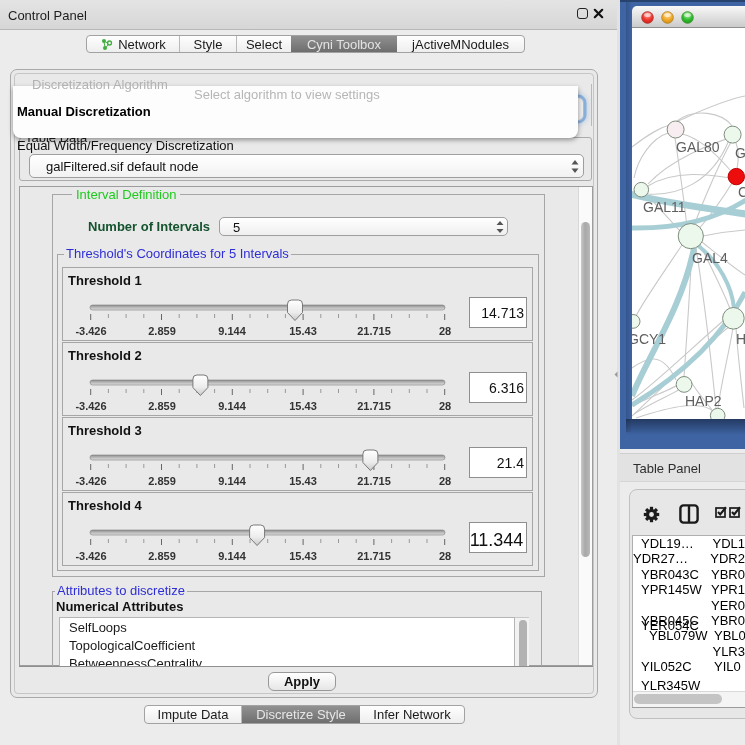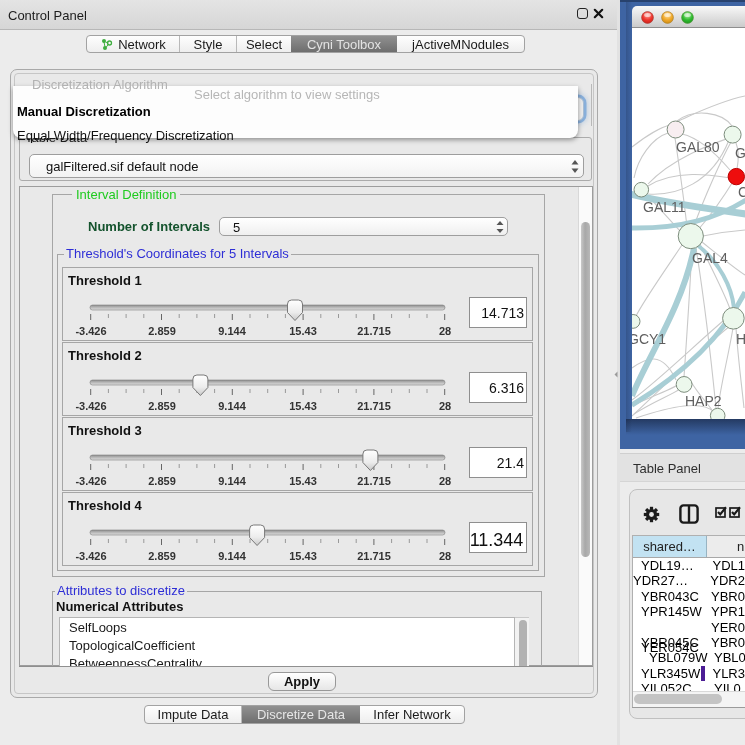--- a/index.html
+++ b/index.html
@@ -46,21 +46,21 @@
 <div class="abs" style="left:46px;top:159px;font-size:13px;color:#111;">galFiltered.sif default node</div>
 <svg class="abs" style="left:570px;top:159px;" width="10" height="15" viewBox="0 0 10 15">
     <path d="M5 1 L8.5 5.5 L1.5 5.5 Z" fill="#555"></path>
     <path d="M5 14 L8.5 9.5 L1.5 9.5 Z" fill="#555"></path>
   </svg>
 
 <div class="abs" style="left:13px;top:86px;width:565px;height:52px;background:#fdfdfd;border-radius:0 0 8px 8px;box-shadow:0 2px 5px rgba(0,0,0,0.38);z-index:20;"></div>
 <div class="abs" style="left:32px;top:77px;font-size:13px;color:#b2b2b2;z-index:21;">Discretization Algorithm</div>
 <div class="abs" style="left:194px;top:87px;font-size:13px;color:#b6b6b6;z-index:21;">Select algorithm to view settings</div>
 <div class="abs" style="left:17px;top:104px;font-size:13px;font-weight:bold;color:#000000;z-index:21;">Manual Discretization</div>
-<div class="abs" style="left:17px;top:128px;font-size:13px;color:#111;z-index:21;">Equal Width/Frequency Discretization</div>
+<div class="abs" style="left:17px;top:138px;font-size:13px;color:#111;z-index:21;">Equal Width/Frequency Discretization</div>
 
 <div class="abs" style="left:19px;top:186px;width:574px;height:480px;border:1px solid #9d9d9d;background:#e9e9e9;overflow:hidden;" id="scrollpane"></div>
 
 <div class="abs" style="left:578px;top:187px;width:14px;height:478px;background:#fafafa;border-left:1px solid #d8d8d8;"></div>
 <div class="abs" style="left:581px;top:222px;width:9px;height:335px;background:linear-gradient(90deg,#c9c9c9,#a8a8a8 45%,#b8b8b8);border-radius:5px;"></div>
 
 <div class="abs" style="left:52px;top:194px;width:493px;height:383px;border:1px solid #a6a6a6;"></div>
 <div class="abs" style="left:72px;top:187px;font-size:13px;color:#1ecb1e;background:#e9e9e9;padding:0 4px;">Interval Definition</div>
 <div class="abs" style="left:88px;top:219px;font-size:13px;font-weight:bold;color:#14532d;text-align:center;">Number of Intervals</div>
 <div class="abs" style="left:219px;top:217px;width:289px;height:19px;background:linear-gradient(#ffffff,#efefef);border:1px solid #9e9e9e;border-radius:5px;"></div>
@@ -268,21 +268,21 @@
   <div style="padding:1px 0 0 9px;line-height:18px;">SelfLoops<br>TopologicalCoefficient<br>BetweennessCentrality</div>
 </div>
 <div class="abs" style="left:515px;top:617px;width:14px;height:49px;background:#f2f2f2;border-top:1px solid #c9c9c9;"></div>
 <div class="abs" style="left:519px;top:620px;width:8px;height:46px;background:#b2b2b2;border-radius:4px 4px 0 0;"></div>
 <div class="abs" style="left:19px;top:666px;width:574px;height:1px;background:#8f8f8f;"></div>
 
 <div class="abs" style="left:268px;top:672px;width:68px;height:19px;background:linear-gradient(#ffffff,#e6e6e6);border:1px solid #989898;border-radius:6px;text-align:center;font-size:13px;font-weight:bold;color:#111;line-height:17px;">Apply</div>
 
 <div class="abs" style="left:144px;top:705px;height:19px;display:flex;border:1px solid #a2a2a2;border-radius:4px;overflow:hidden;background:linear-gradient(#fefefe,#eeeeee);font-size:13px;color:#1a1a1a;z-index:5;">
   <div style="width:97px;display:flex;align-items:center;justify-content:center;border-right:1px solid #b9b9b9;">Impute Data</div>
-  <div style="width:118px;display:flex;align-items:center;justify-content:center;background:linear-gradient(#919191,#6f6f6f);color:#e6e6e6;">Discretize Data</div>
+  <div style="width:118px;display:flex;align-items:center;justify-content:center;background:linear-gradient(#919191,#6f6f6f);color:#e6e6e6;">Discretize Style</div>
   <div style="width:104px;display:flex;align-items:center;justify-content:center;">Infer Network</div>
 </div>
 
 <div class="abs" style="left:617px;top:0;width:3px;height:745px;background:#e2e2e2;"></div>
 <div class="abs" style="left:614px;top:364px;width:4px;height:7px;"><svg width="4" height="7" viewBox="0 0 4 7">
       <path d="M0.5 3.5 L3.5 0.5 L3.5 6.5 Z" fill="#9a9a9a"></path>
     </svg></div>
 
 <div class="abs" style="left:620px;top:0;width:125px;height:449px;background:#3e64a3;border-top:2px solid #28426e;"></div>
 
@@ -409,24 +409,20 @@
 <svg class="abs" style="left:714px;top:505px;" width="14" height="14" viewBox="0 0 14 14">
     <rect x="2" y="3" width="9" height="9" fill="none" stroke="#1a1a1a" stroke-width="1.7"></rect>
     <path d="M4 7 L6.2 9.4 L12 2.2" fill="none" stroke="#1a1a1a" stroke-width="2.2"></path>
   </svg>
 <svg class="abs" style="left:727.5px;top:505px;" width="14" height="14" viewBox="0 0 14 14">
     <rect x="2" y="3" width="9" height="9" fill="none" stroke="#1a1a1a" stroke-width="1.7"></rect>
     <path d="M4 7 L6.2 9.4 L12 2.2" fill="none" stroke="#1a1a1a" stroke-width="2.2"></path>
   </svg>
 
 <div class="abs" style="left:632px;top:535px;width:113px;height:173px;background:#fff;border:1px solid #b0b0b0;border-right:none;overflow:hidden;font-size:13px;">
-  <div style="display:flex;height:22px;border-bottom:1px solid #a8a8a8;">
-    <div style="width:74px;background:#c2e2f2;border-right:1px solid #98b4c2;text-align:center;line-height:21px;color:#222;">shared…</div>
-    <div style="flex:1;background:#ececec;line-height:21px;color:#222;padding-left:30px;">n</div>
-  </div>
   <div id="tbody">
       <div style="display:flex;height:15.4px;line-height:15.4px;color:#000;">
         <div style="width:74px;padding-left:8px;border-right:1px solid #fff;">YDL19…</div>
         <div style="flex:1;padding-left:7px;">YDL1</div>
       </div>
       <div style="display:flex;height:15.4px;line-height:15.4px;color:#000;">
         <div style="width:74px;border-right:1px solid #fff;">YDR27…</div>
         <div style="flex:1;padding-left:7px;">YDR2</div>
       </div>
       <div style="display:flex;height:15.4px;line-height:15.4px;color:#000;">
@@ -443,21 +439,21 @@
       </div>
       <div style="display:flex;height:15.4px;line-height:15.4px;color:#000;">
         <div style="width:74px;padding-left:8px;border-right:1px solid #fff;">YBR045C</div>
         <div style="flex:1;padding-left:7px;">YBR0</div>
       </div>
       <div style="display:flex;height:15.4px;line-height:15.4px;color:#000;">
         <div style="width:74px;padding-left:16px;border-right:1px solid #fff;">YBL079W</div>
         <div style="flex:1;padding-left:7px;">YBL0</div>
       </div>
       <div style="display:flex;height:15.4px;line-height:15.4px;color:#000;">
-        <div style="width:74px;padding-left:8px;border-right:4px solid #4c1d95;">YLR345W</div>
+        <div style="width:74px;padding-left:8px;border-right:4px solid #4c1d95;margin-top:34px;">YLR345W</div>
         <div style="flex:1;padding-left:7px;">YLR3</div>
       </div>
       <div style="display:flex;height:15.4px;line-height:15.4px;color:#000;">
         <div style="width:74px;padding-left:8px;border-right:1px solid #fff;">YIL052C</div>
         <div style="flex:1;padding-left:7px;">YIL0</div>
       </div>
     </div>
 </div>
 
 <div class="abs" style="left:633px;top:691px;width:112px;height:16px;background:#f4f4f4;border-top:1px solid #d9d9d9;"></div>

